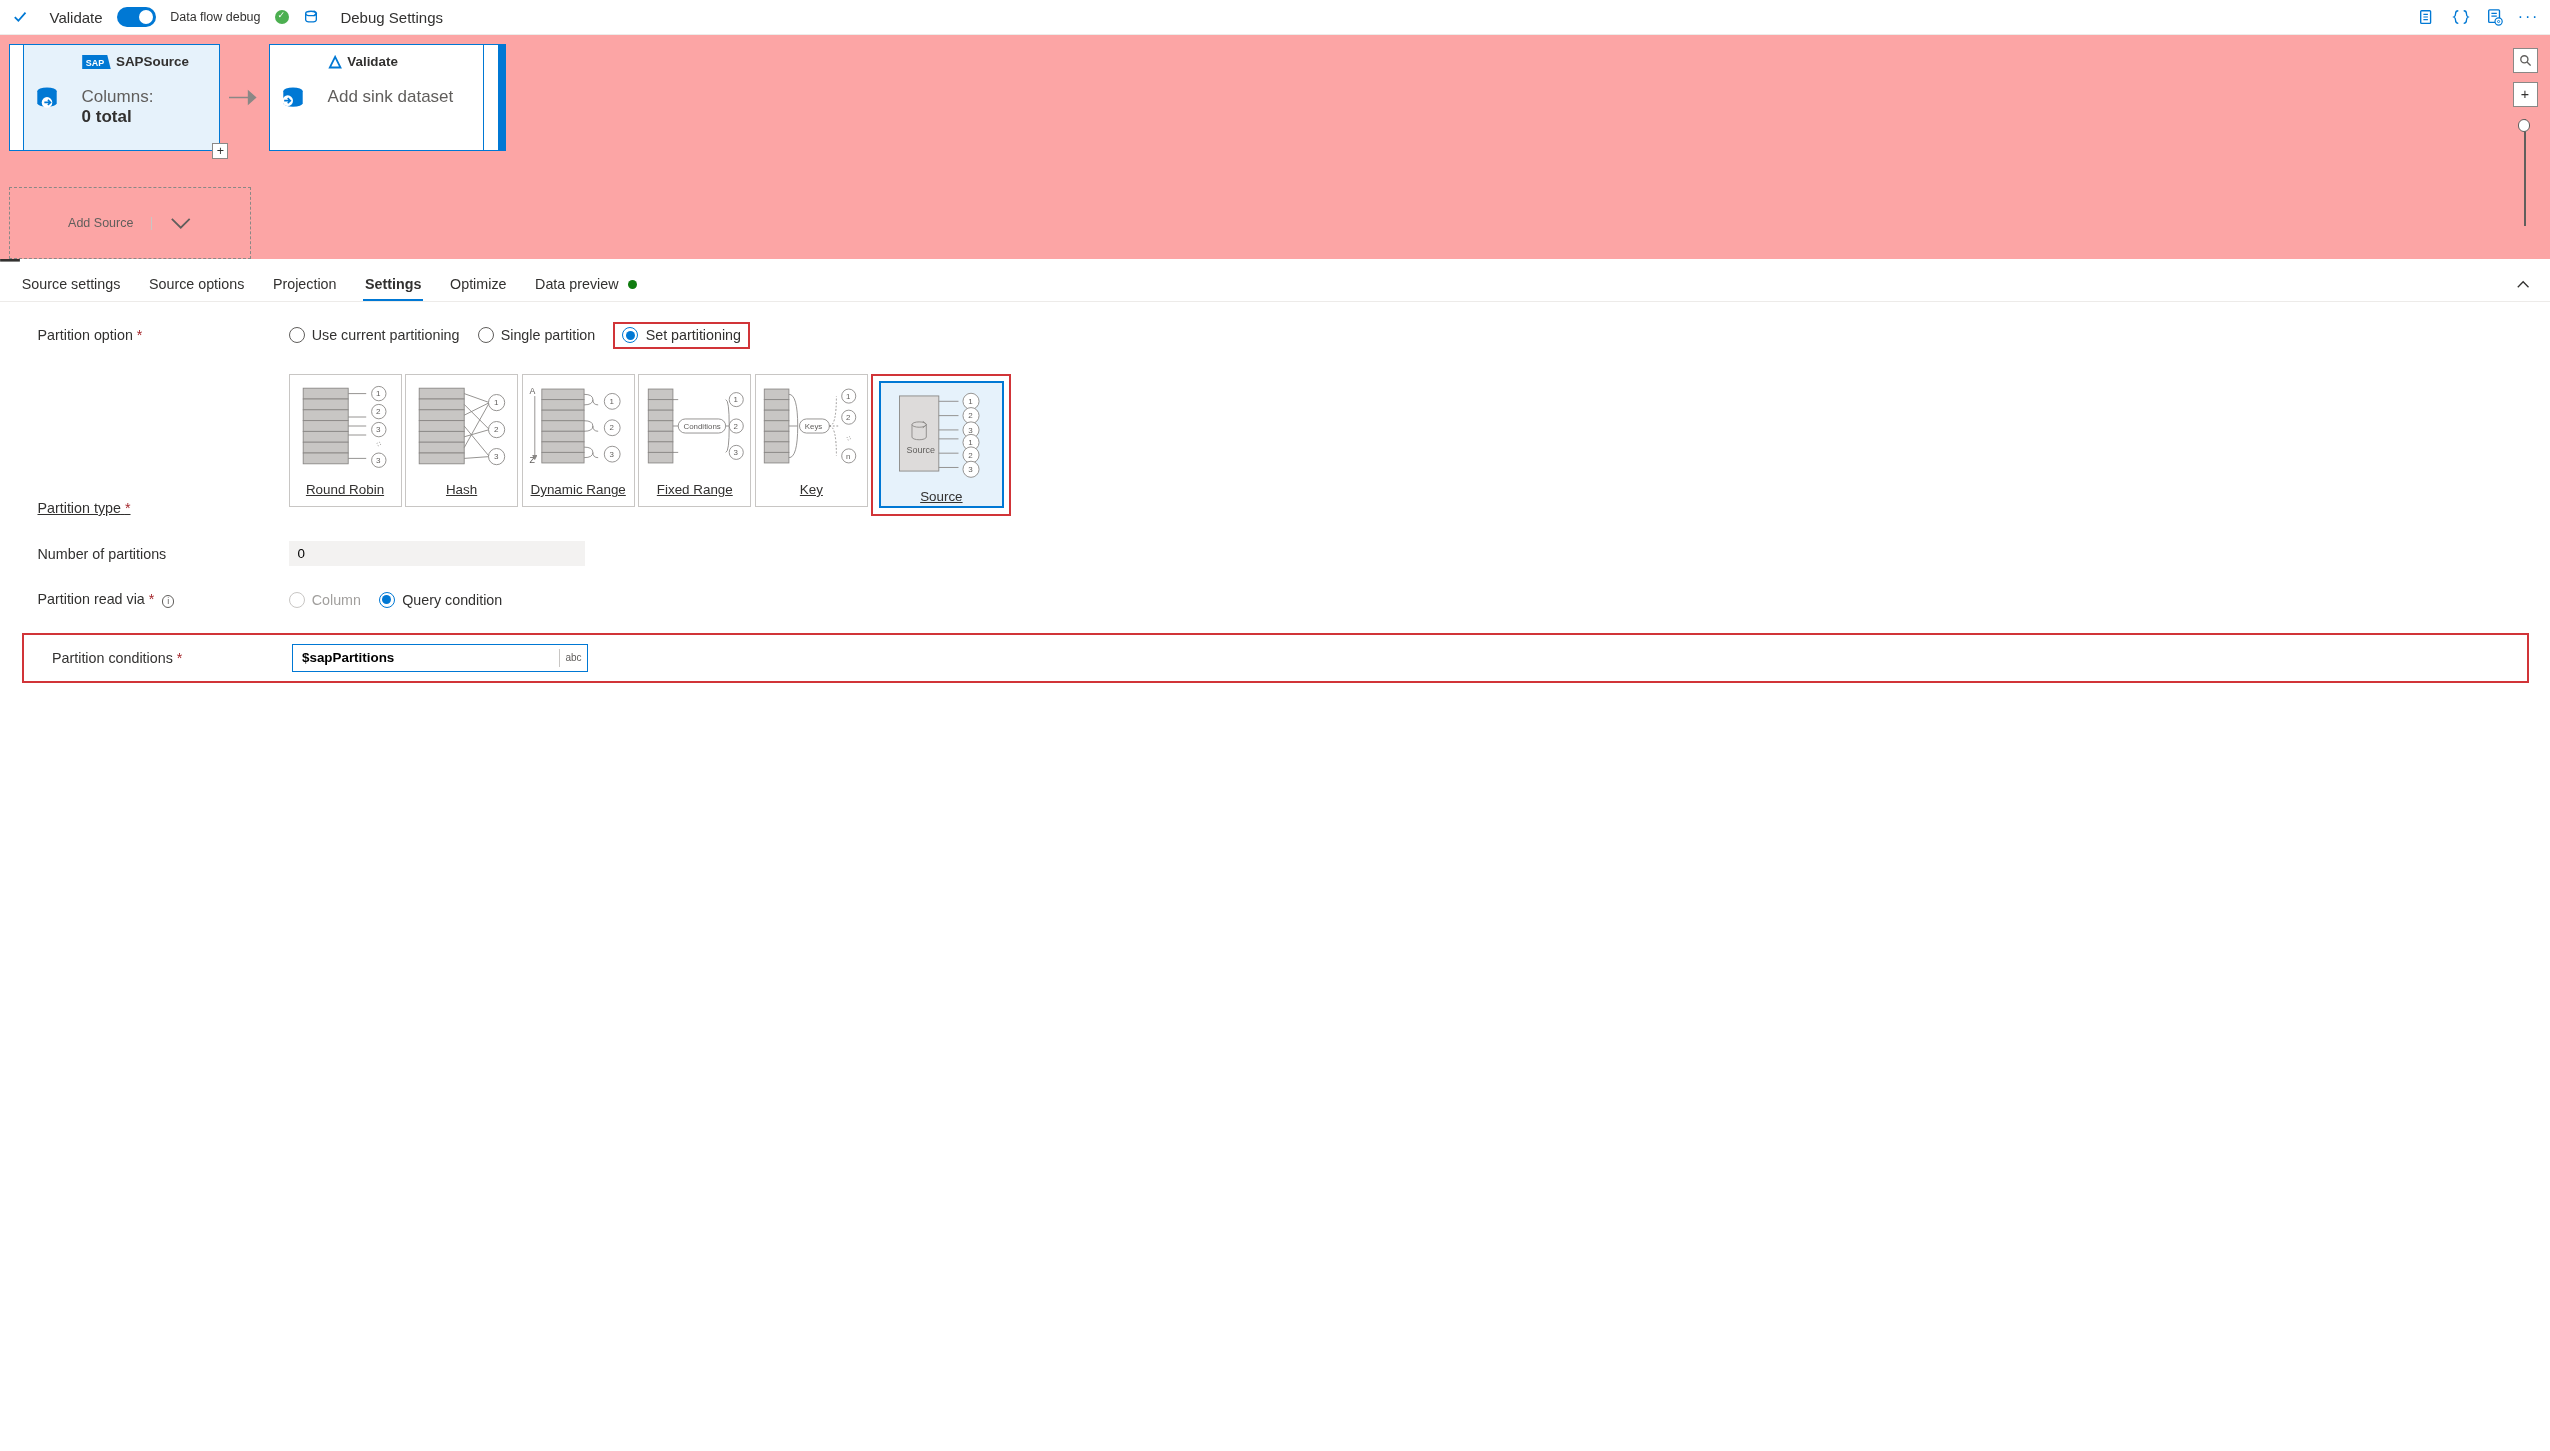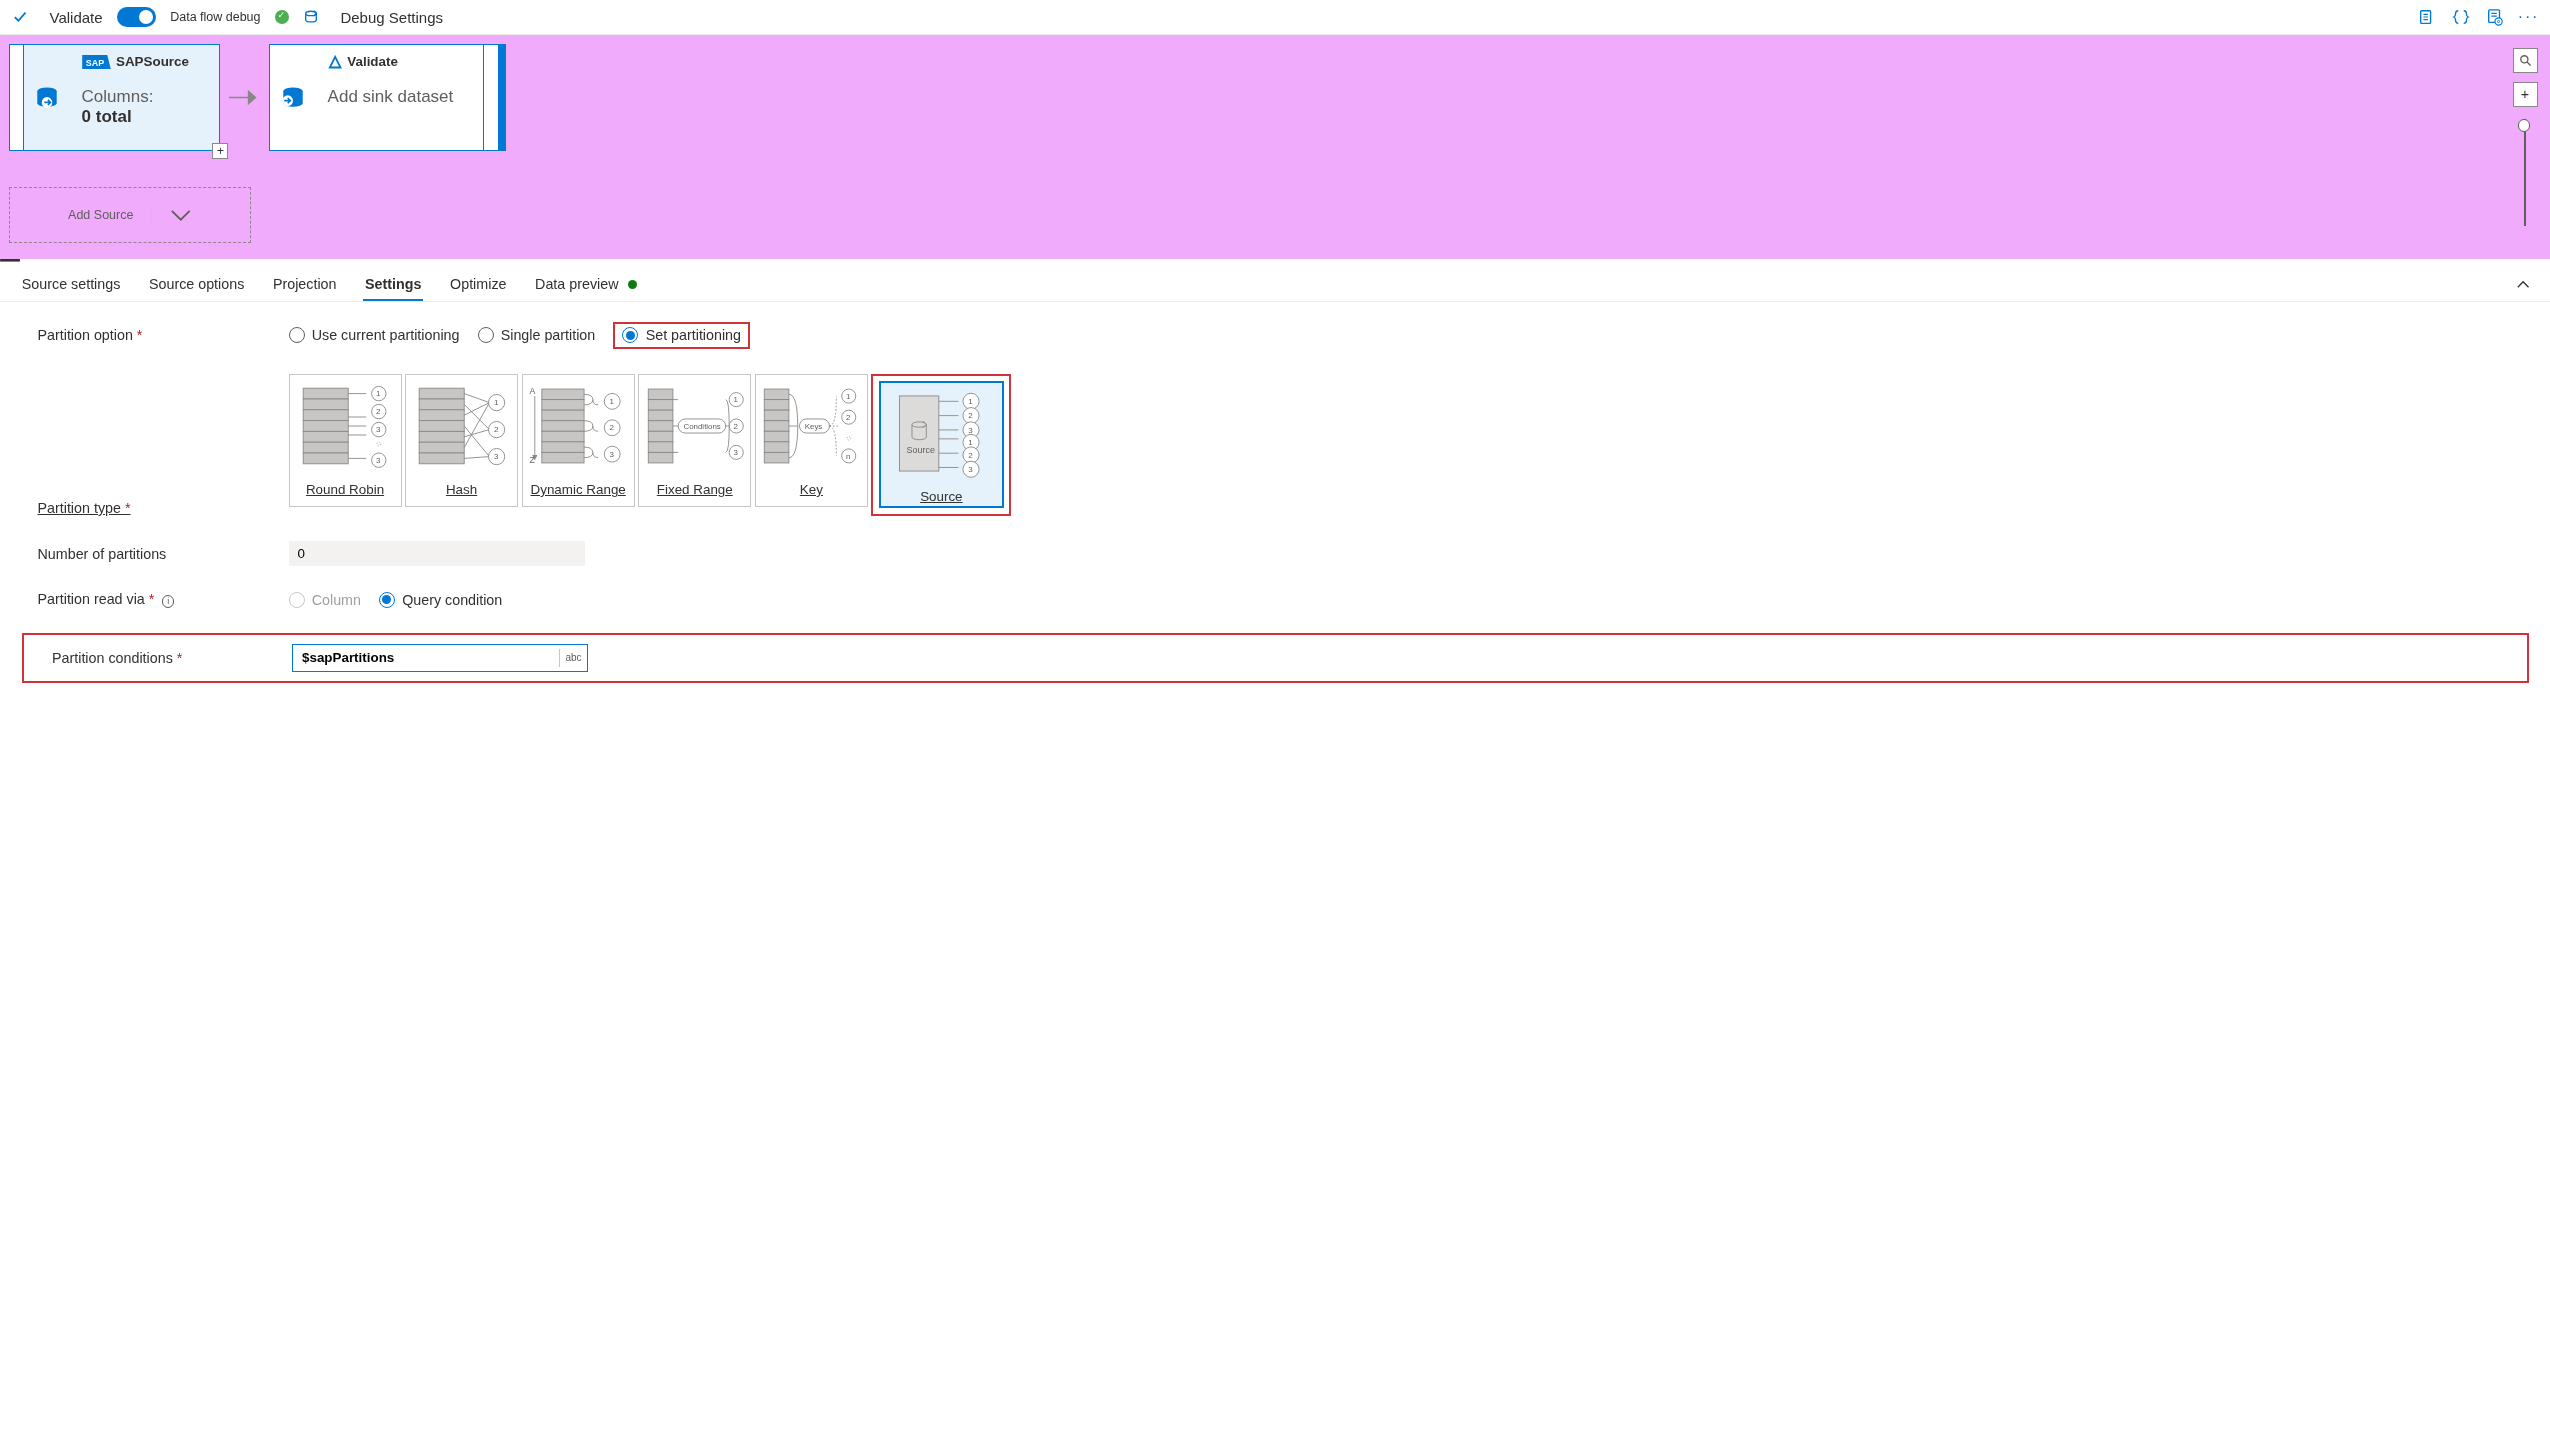--- a/index.html
+++ b/index.html
@@ -44,21 +44,21 @@
 .status-dot { width: 14.3px; height: 14.3px; border-radius: 50%; display:inline-block; background:#4caf50; position:relative;}
 .status-dot::after { content:"✓"; color:#fff; font-size:9px; position:absolute; left:2.7px; top:0px;}
 .toolbar-right { margin-left: auto; display:flex; gap:16px; align-items:center; color:#0078d4;}
 .toolbar-right .ic { width:18px; height:18px; cursor:pointer; display:inline-flex; align-items:center; justify-content:center;}
 
 
 .canvas {
   position: relative;
   height: 224px;
   padding: 9px;
-  background: #f0abfc;
+  background: #fca5a5;
 }
 .node-row { display:flex; align-items:stretch; gap:9px;}
 .node {
   display:flex;
   border: 1.8px solid #0078d4;
   background: #fff;
   height: 107px;
 }
 .node-bar {
   width: 14.3px;
@@ -82,21 +82,21 @@
 .node-plus {
   position:absolute; right:-9px; bottom:-9px;
   width:16px; height:16px; background:#fff; border:0.9px solid #8a8886;
   display:flex;align-items:center;justify-content:center; font-size:12.5px; line-height:1;
 }
 .arrow-conn {
   width:31px; display:flex; align-items:center; justify-content:center;
 }
 .add-source-box {
   margin-top:36px;
-  width:242px; height:56px;
+  width:242px; height:72px;
   border:0.9px dashed #8a8886;
   display:flex; align-items:center; justify-content:center; gap:18px;
   color:#605e5c;
 }
 .add-source-box .chev { font-size:18px; color:#605e5c; border-left:0.9px solid #c8c6c4; padding-left:18px;}
 
 .canvas-tools {
   position:absolute; right:12.5px; top:12.5px;
   display:flex; flex-direction:column; align-items:center; gap:9px;
 }

